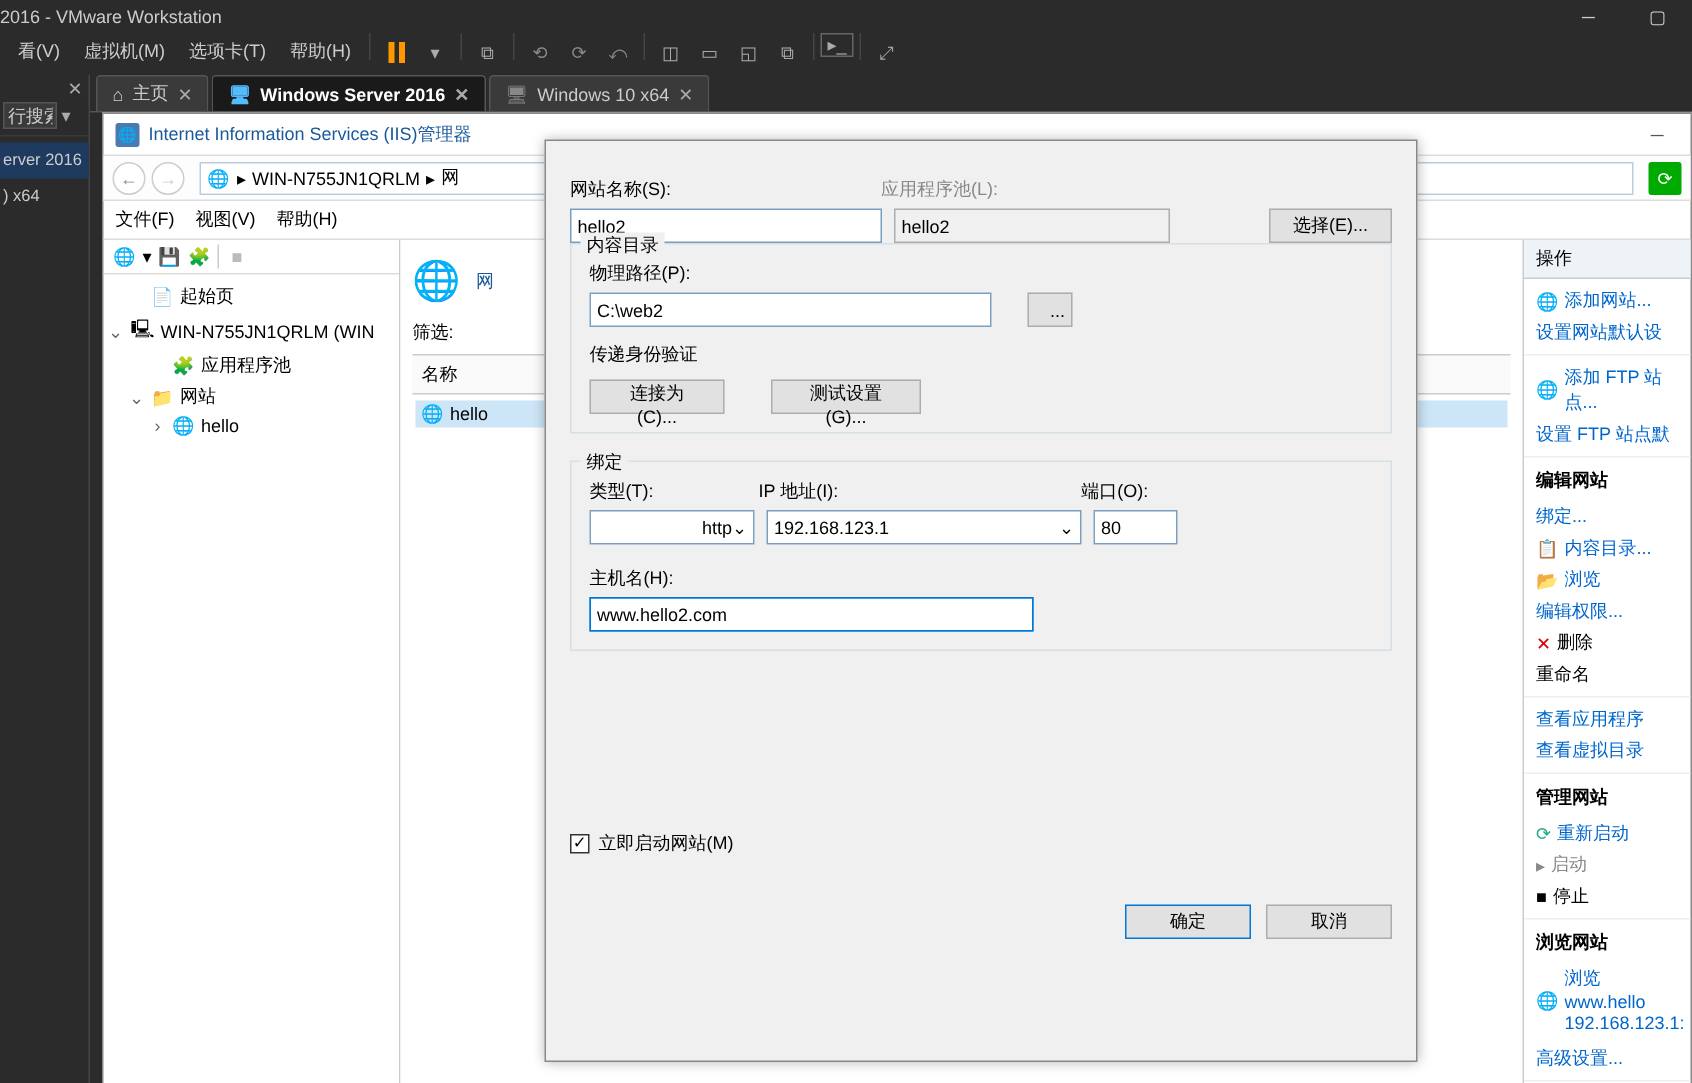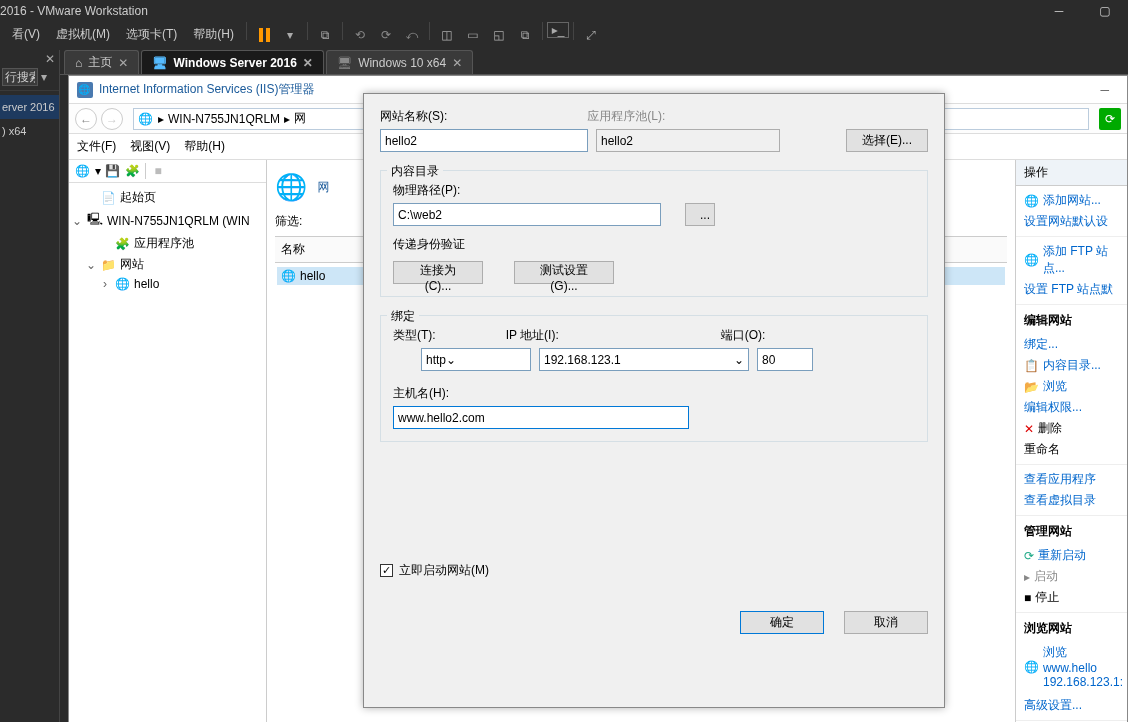--- a/index.html
+++ b/index.html
@@ -61,21 +61,21 @@
 .iis-right-hdr{ background:#eef3f8; border-bottom:1px solid #ccc; padding:4px 8px;}
 .act-sec{ padding:4px 8px; border-bottom:1px solid #eee;}
 .act-sec h4{ font-size:12px; padding:3px 0 5px;}
 .act-link{ display:flex; align-items:center; gap:4px; padding:2px 0; color:#06c; cursor:default;}
 .act-link.gray{ color:#888;}
 .act-link.black{ color:#000;}
 
 
 .dialog { position:absolute; left:363px; top:93px; width:582px; height:615px; background:#f0f0f0; border:1px solid #888; box-shadow:0 0 8px rgba(0,0,0,.3); z-index:10;}
 .dialog .row{ display:flex; align-items:center;}
-.dlg-content{ padding:14px 16px;}
+.dlg-content{ padding:24px 16px;}
 .dlg-label{ font-size:12px; color:#000; }
 .dlg-input{ height:23px; border:1px solid #7a9ebd; background:#fff; padding:0 4px; font-size:12px;}
 .dlg-input.ro{ background:#f0f0f0; border:1px solid #adadad;}
 .dlg-input.focus{ border:1px solid #0078d7; outline:1px solid #0078d7; outline-offset:-1px;}
 .dlg-btn{ height:23px; padding:0 14px; background:#e1e1e1; border:1px solid #adadad; cursor:default;}
 .dlg-btn.primary{ border:1px solid #0078d7;}
 .group{ border:1px solid #d5dfe5;}
 .group-legend{ position:relative; top:-8px; left:6px; background:#f0f0f0; padding:0 4px; display:inline-block;}
 .group-inner{ padding:0 12px 12px 12px; margin-top:-6px;}
 .cb{ width:13px; height:13px; border:1px solid #333; background:#fff; display:inline-flex; align-items:center; justify-content:center; margin-right:6px;}
@@ -327,21 +327,21 @@
       <span class="dlg-label">网站名称(S):</span>
       <span class="dlg-label" style="color:#888">应用程序池(L):</span>
     </div>
     <div class="row" style="gap:8px; margin-top:4px;">
       <input class="dlg-input" style="width: 208px;" value="hello2">
       <input class="dlg-input ro" style="width: 184px;" readonly="" value="hello2">
       <div style="flex:1"></div>
       <button class="dlg-btn" style="width:82px">选择(E)...</button>
     </div>
 
-    <div class="group" style="margin-top:18px;">
+    <div class="group" style="">
       <span class="group-legend">内容目录</span>
       <div class="group-inner">
         <div class="dlg-label">物理路径(P):</div>
         <div class="row" style="gap:24px; margin-top:4px;">
           <input class="dlg-input" style="width: 268px;" value="C:\web2">
           <button class="dlg-btn" style="width:30px">...</button>
         </div>
         <div class="dlg-label" style="margin-top:10px">传递身份验证</div>
         <div class="row" style="gap:31px; margin-top:8px;">
           <button class="dlg-btn" style="width:90px">连接为(C)...</button>
@@ -352,21 +352,21 @@
 
     <div class="group" style="margin-top:18px;">
       <span class="group-legend">绑定</span>
       <div class="group-inner">
         <div class="row" style="gap:70px;">
           <span class="dlg-label">类型(T):</span>
           <span class="dlg-label">IP 地址(I):</span>
           <span class="dlg-label" style="margin-left:92px">端口(O):</span>
         </div>
         <div class="row" style="gap:8px; margin-top:4px;">
-          <div class="dlg-input row" style="width:110px; justify-content:flex-start; padding:0 4px;margin-left:28px;">
+          <div class="dlg-input row" style="width:110px; justify-content:flex-end; padding:0 4px;">
               <span>http</span>
               <span>⌄</span>
             </div>
           <div class="dlg-input row" style="width:210px; justify-content:space-between; padding:0 4px;">
               <span>192.168.123.1</span>
               <span>⌄</span>
             </div>
           <input class="dlg-input" style="width: 56px;" value="80">
         </div>
         <div class="dlg-label" style="margin-top:14px">主机名(H):</div>
@@ -376,18 +376,18 @@
       </div>
     </div>
 
     <div class="row" style="margin-top:120px;">
       <span class="cb">
           <span class="check">✓</span>
         </span>
       <span class="dlg-label">立即启动网站(M)</span>
     </div>
 
-    <div class="row" style="justify-content:flex-end; gap:20px; margin-top:32px;align-items:center;">
+    <div class="row" style="justify-content:flex-end; gap:10px; margin-top:32px;align-items:center;">
       <button class="dlg-btn primary" style="width:84px">确定</button>
       <button class="dlg-btn" style="width:84px">取消</button>
     </div>
   </div>
 </div>
 
 </body></html>

